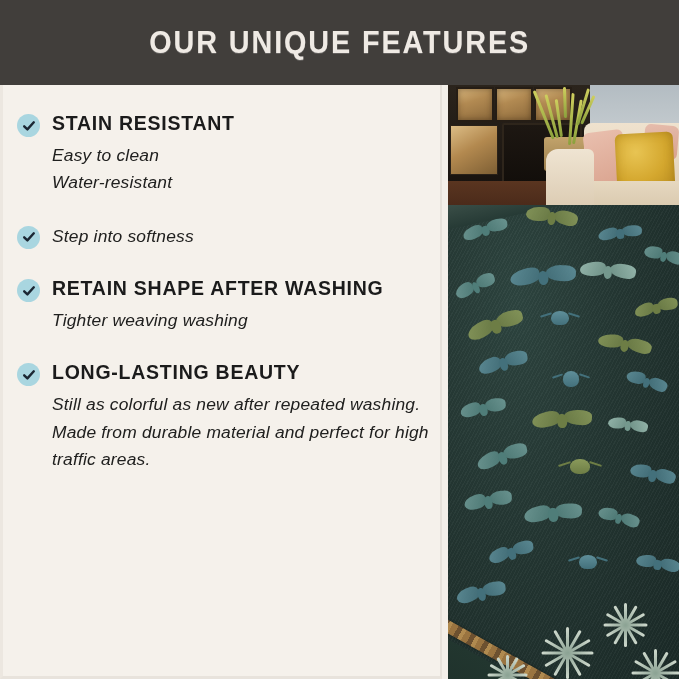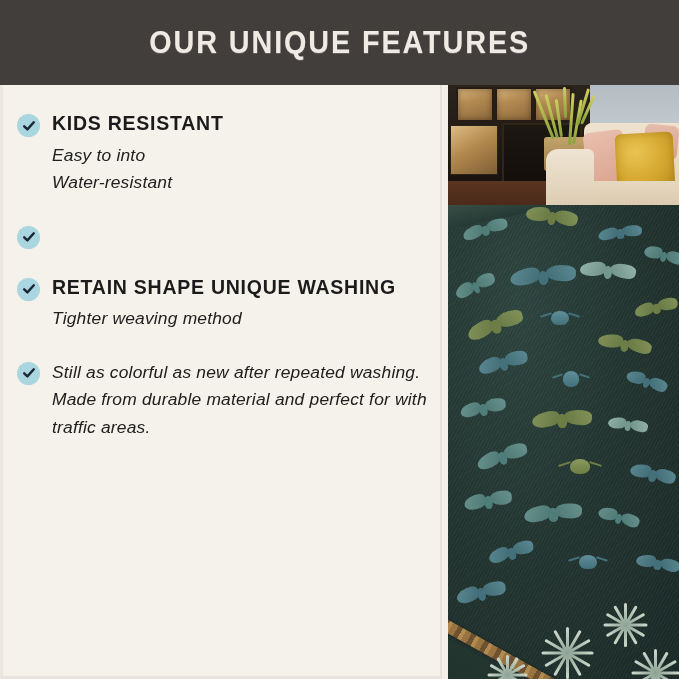--- a/index.html
+++ b/index.html
@@ -315,56 +315,58 @@
 
   <div class="features-panel">
 
     <div class="feature-item">
       <span class="check-badge">
         <svg width="14" height="14" viewBox="0 0 14 14" aria-hidden="true">
           <path d="M2.2 7.3 L5.4 10.4 L11.8 3.3" fill="none" stroke="#1b2733" stroke-width="2.4" stroke-linecap="round" stroke-linejoin="round"></path>
         </svg>
       </span>
       <div class="feature-text">
-        <p class="feature-title">KIDS RESISTANT</p>
-        <p class="feature-line">Easy to into</p>
+        <p class="feature-title">STAIN RESISTANT</p>
+        <p class="feature-line">Easy to clean</p>
         <p class="feature-line">Water-resistant</p>
       </div>
     </div>
 
     <div class="feature-item">
       <span class="check-badge">
         <svg width="14" height="14" viewBox="0 0 14 14" aria-hidden="true">
           <path d="M2.2 7.3 L5.4 10.4 L11.8 3.3" fill="none" stroke="#1b2733" stroke-width="2.4" stroke-linecap="round" stroke-linejoin="round"></path>
         </svg>
       </span>
       <div class="feature-text">
+        <p class="feature-line">Step into softness</p>
       </div>
     </div>
 
     <div class="feature-item">
       <span class="check-badge">
         <svg width="14" height="14" viewBox="0 0 14 14" aria-hidden="true">
           <path d="M2.2 7.3 L5.4 10.4 L11.8 3.3" fill="none" stroke="#1b2733" stroke-width="2.4" stroke-linecap="round" stroke-linejoin="round"></path>
         </svg>
       </span>
       <div class="feature-text">
-        <p class="feature-title">RETAIN SHAPE UNIQUE WASHING</p>
-        <p class="feature-line">Tighter weaving method</p>
+        <p class="feature-title">RETAIN SHAPE AFTER WASHING</p>
+        <p class="feature-line">Tighter weaving washing</p>
       </div>
     </div>
 
     <div class="feature-item">
       <span class="check-badge">
         <svg width="14" height="14" viewBox="0 0 14 14" aria-hidden="true">
           <path d="M2.2 7.3 L5.4 10.4 L11.8 3.3" fill="none" stroke="#1b2733" stroke-width="2.4" stroke-linecap="round" stroke-linejoin="round"></path>
         </svg>
       </span>
       <div class="feature-text">
-        <p class="feature-paragraph">Still as colorful as new after repeated washing. Made from durable material and perfect for with traffic areas.</p>
+        <p class="feature-title">LONG-LASTING BEAUTY</p>
+        <p class="feature-paragraph">Still as colorful as new after repeated washing. Made from durable material and perfect for high traffic areas.</p>
       </div>
     </div>
 
   </div>
 
   <div class="photo-gap"></div>
 
   <div class="photo-pane">
 
     <div class="scene-wall"></div>

